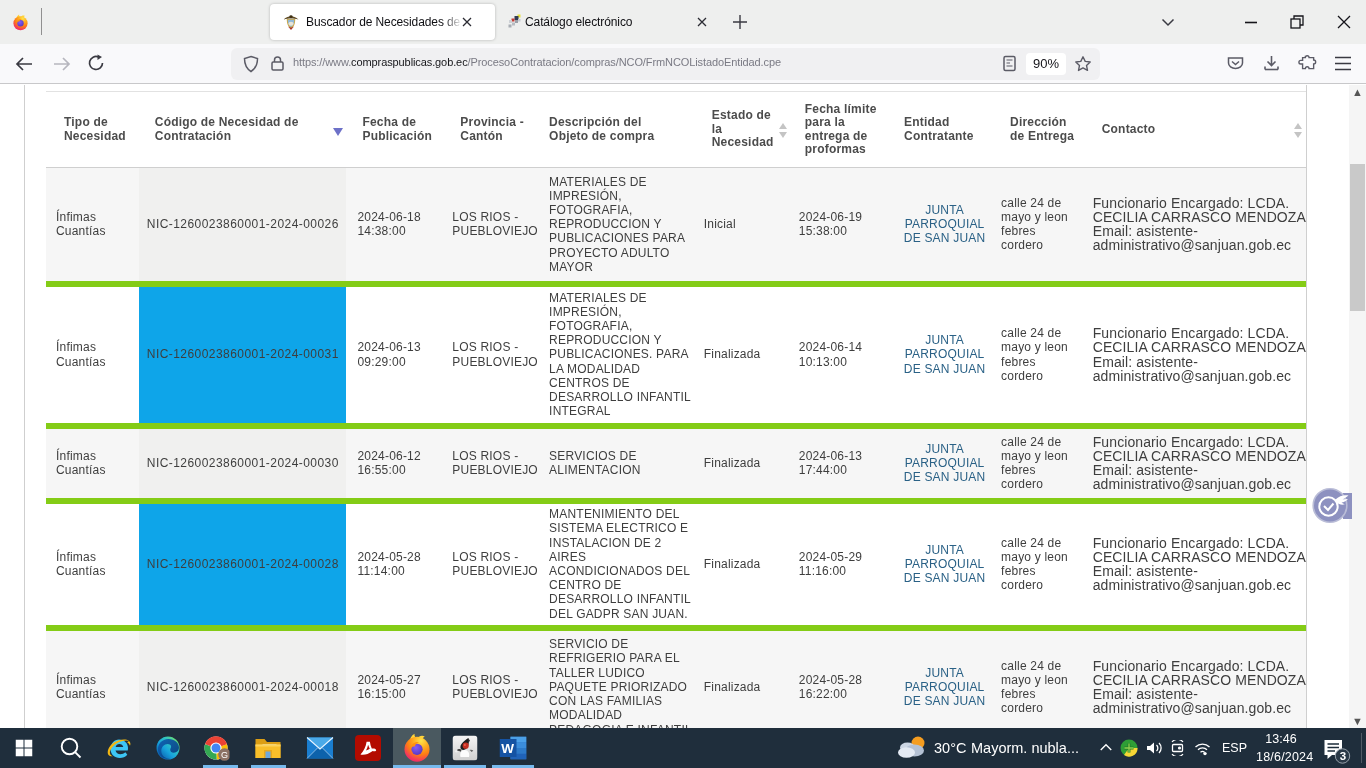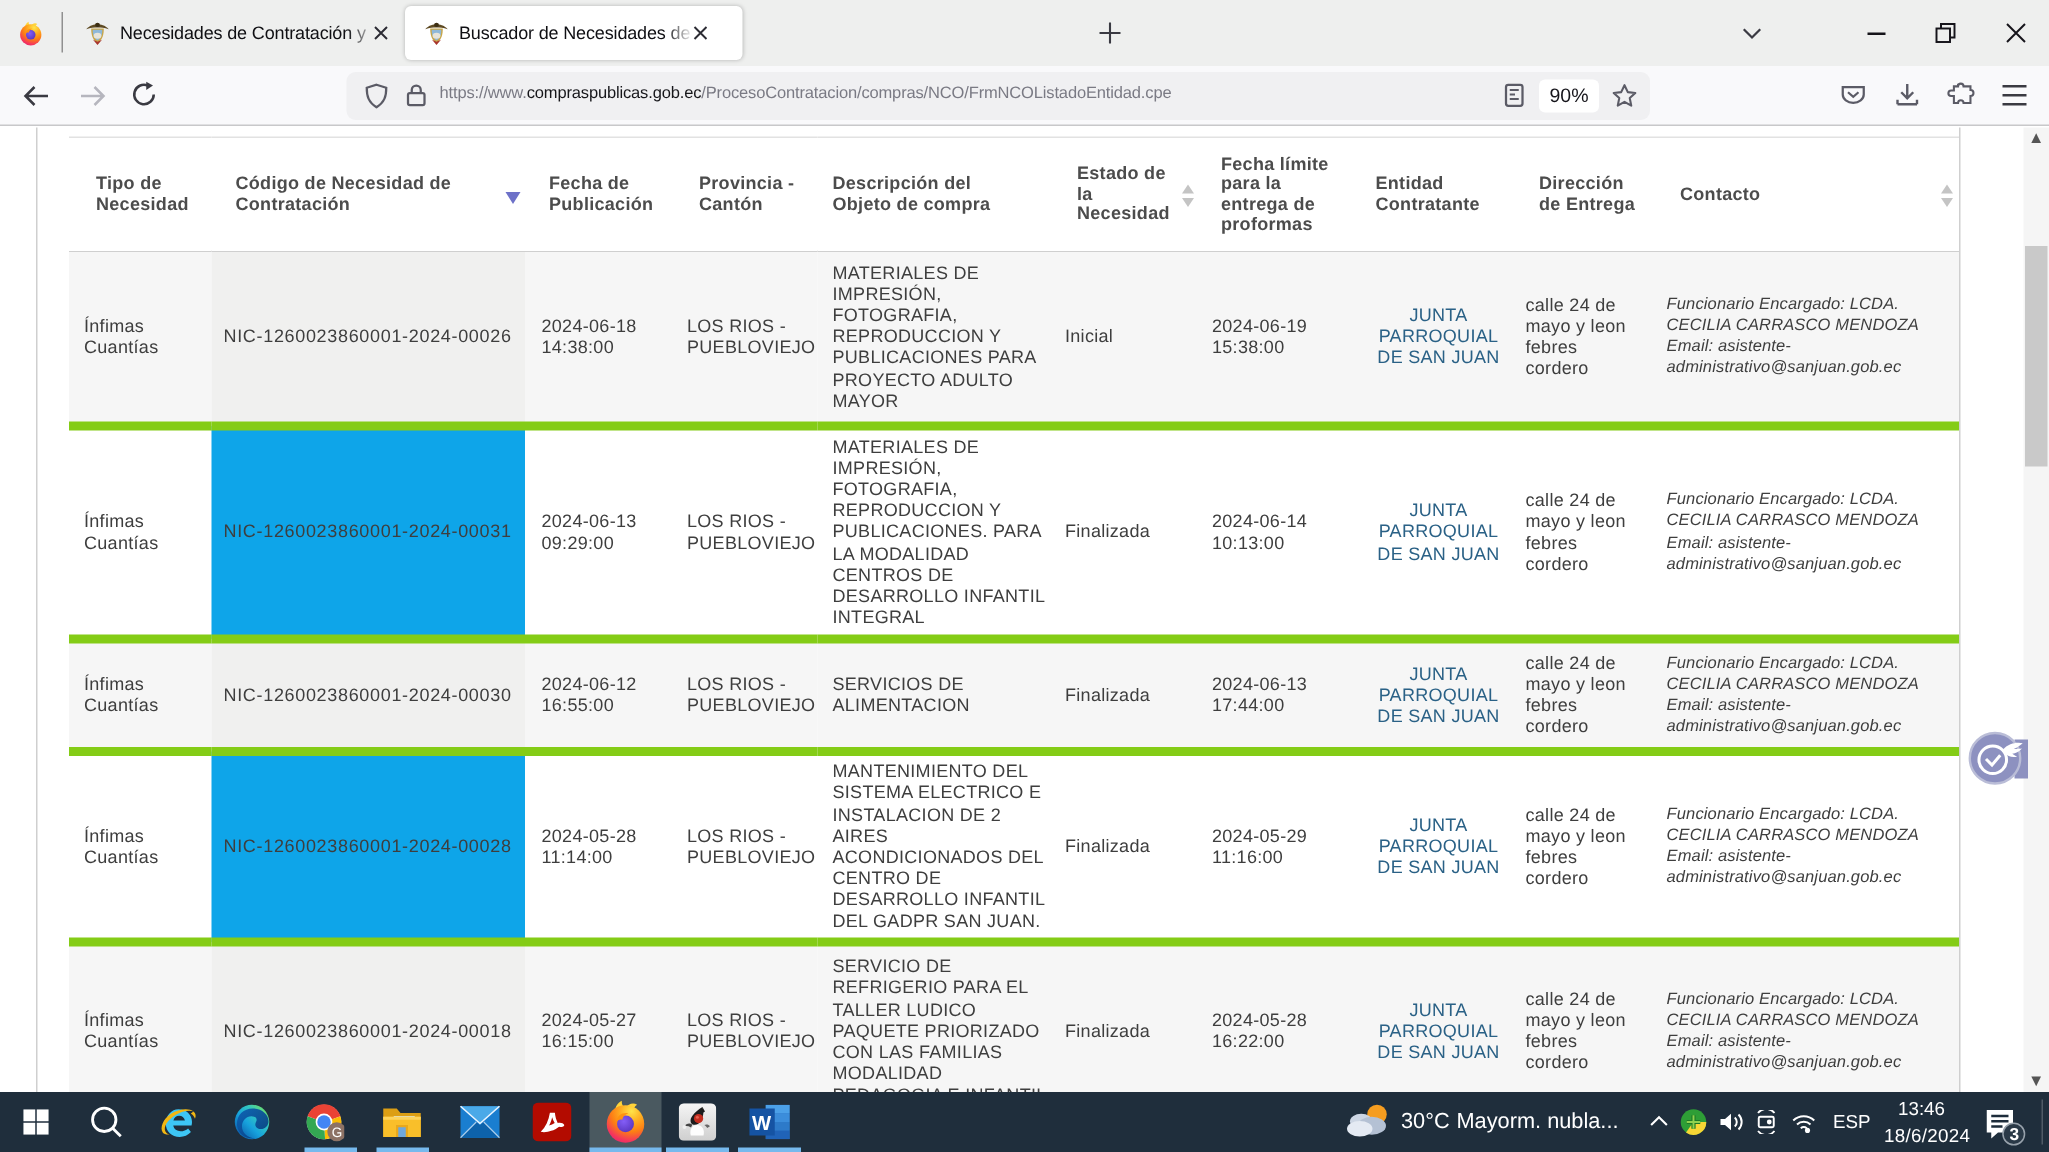--- a/index.html
+++ b/index.html
@@ -44,21 +44,21 @@
 #tbl tr.even td.sort1 { background:#0ea5e9; }
 .c1 { width:95px; padding-left:10px; }
 .c2 { width:209px; padding-left:8px; } td.c2 { letter-spacing:0.45px; }
 .c3 { width:100px; padding-left:11px; }
 .c4 { width:95px; padding-left:8px; }
 .c5 { width:155px; padding-left:10px; }
 .c6 { width:100px; padding-left:10px; }
 .c7 { width:100px; padding-left:8px; }
 .c8 { width:110px; padding-left:8px;text-align:center; }
 .c9 { width:90px; padding-left:7px; }
-.c10 { width:206px; padding-left:11px; } td.c10 { font-size:11px; letter-spacing:0.1px;font-style:italic; }
+.c10 { width:206px; padding-left:11px; } td.c10 { font-size:14px; letter-spacing:0.1px; }
 th.c1 { padding-left:18px; }
 th.c2,th.c3,th.c4,th.c9 { padding-left:16px; }
 th.c6 { padding-left:18px; }
 th.c8 { padding-left:17px; }
 th.c5 { padding-left:10px; }
 th.c7 { padding-left:14px; }
 th.c10 { padding-left:20px; }
 th .h { line-height:13.5px; }
 a.ent { color:#2a6186; text-decoration:none; }
 .sdown { position:absolute; right:3px; top:36px; width:0; height:0; border-left:5.5px solid transparent; border-right:5.5px solid transparent; border-top:8px solid #6d71c8; }
@@ -101,50 +101,52 @@
             <stop offset="100%" stop-color="#5330b8"></stop>
         </radialGradient>
       </defs>
       <path d="M6 8.5 C6 4.5 7.5 2 10 0.6 C9.9 2.6 10.6 3.8 12 4.5 C13.5 2.2 16.2 1.5 18.2 2.8 C16.8 3.5 16.2 4.8 16.5 6.5 L18.5 9 L7 10.5 Z" fill="#ffd43a"></path>
       <circle cx="12" cy="13" r="10" fill="url(#ffg1)"></circle>
       <circle cx="12" cy="13" r="4.5" fill="url(#ffg2)"></circle>
       <path d="M7 12 C7.5 8.5 10.5 6.7 13.5 7.3 C11.5 8.1 10.5 9.3 10.3 10.8 C9 10.5 7.8 11 7 12 Z" fill="#ff9210"></path>
     </svg>
     <div id="tabsep"></div>
 
-    <div class="tab" id="tab1">
-      <svg class="fav" viewBox="0 0 16 16">
-        <path d="M0.5 5.5 C3 2.8 6 2.2 8 2.2 C10 2.2 13 2.8 15.5 5.5 C12.5 4.6 10.5 4.4 8 4.4 C5.5 4.4 3.5 4.6 0.5 5.5 Z" fill="#5e4a22"></path>
-        <ellipse cx="8" cy="2.6" rx="1.6" ry="1.4" fill="#3c2e12"></ellipse>
-        <path d="M3.8 5 H12.2 C12.2 9 11.5 12.5 8 14.6 C4.5 12.5 3.8 9 3.8 5 Z" fill="#c9a648"></path>
-        <path d="M4.8 5.8 H11.2 C11.2 8.8 10.7 11.2 8 13 C5.3 11.2 4.8 8.8 4.8 5.8 Z" fill="#8fb8d8"></path>
-        <ellipse cx="8" cy="9.8" rx="2.6" ry="2" fill="#e8e4d8"></ellipse>
-        <path d="M5 12.5 L8 16 L11 12.5 L8 13.8 Z" fill="#a8352c"></path>
-      </svg>
-      <div class="ttl fade" style="width:172px;">Necesidades de Contratación y</div>
-      <svg class="tx" style="left:203px;" viewBox="0 0 14 14">
-          <path d="M3 3 L11 11 M11 3 L3 11" stroke="#2b2b33" stroke-width="1.3"></path>
-        </svg>
-    </div>
 
     <div class="tab" id="tab2">
       <svg class="fav" viewBox="0 0 16 16">
         <path d="M0.5 5.5 C3 2.8 6 2.2 8 2.2 C10 2.2 13 2.8 15.5 5.5 C12.5 4.6 10.5 4.4 8 4.4 C5.5 4.4 3.5 4.6 0.5 5.5 Z" fill="#5e4a22"></path>
         <ellipse cx="8" cy="2.6" rx="1.6" ry="1.4" fill="#3c2e12"></ellipse>
         <path d="M3.8 5 H12.2 C12.2 9 11.5 12.5 8 14.6 C4.5 12.5 3.8 9 3.8 5 Z" fill="#c9a648"></path>
         <path d="M4.8 5.8 H11.2 C11.2 8.8 10.7 11.2 8 13 C5.3 11.2 4.8 8.8 4.8 5.8 Z" fill="#8fb8d8"></path>
         <ellipse cx="8" cy="9.8" rx="2.6" ry="2" fill="#e8e4d8"></ellipse>
         <path d="M5 12.5 L8 16 L11 12.5 L8 13.8 Z" fill="#a8352c"></path>
       </svg>
       <div class="ttl fade" style="width:156px;">Buscador de Necesidades de Co</div>
       <svg class="tx" style="left:190px;" viewBox="0 0 14 14">
           <path d="M3 3 L11 11 M11 3 L3 11" stroke="#2b2b33" stroke-width="1.3"></path>
         </svg>
     </div>
 
+    <div class="tab" id="tab3">
+      <svg class="fav" viewBox="0 0 16 16">
+        <rect x="9.5" y="0.5" width="3" height="3" fill="#e8e23a"></rect>
+        <rect x="6.5" y="2" width="4" height="4" fill="#333d55"></rect>
+        <rect x="3.5" y="4.5" width="3" height="3" fill="#c23c34"></rect>
+        <rect x="7" y="6" width="3" height="3" fill="#9aa0a8"></rect>
+        <rect x="1" y="6" width="3" height="3" fill="#cdd1d6"></rect>
+        <rect x="4" y="8.5" width="3" height="3" fill="#b8bcc2"></rect>
+        <rect x="0.5" y="10.5" width="3" height="3" fill="#a8adb4"></rect>
+        <rect x="10" y="5" width="2.5" height="2.5" fill="#c8ccd2"></rect>
+      </svg>
+      <div class="ttl" style="left:30px;width:130px;">Catálogo electrónico</div>
+      <svg class="tx" style="left:200px;" viewBox="0 0 14 14">
+          <path d="M3 3 L11 11 M11 3 L3 11" stroke="#2b2b33" stroke-width="1.3"></path>
+        </svg>
+    </div>
 
     <svg id="newtab" viewBox="0 0 18 18">
         <path d="M9 2 V16 M2 9 H16" stroke="#3a3a42" stroke-width="1.4"></path>
       </svg>
     <svg id="alltabs" viewBox="0 0 16 16">
         <path d="M2.5 5.5 L8 11 L13.5 5.5" fill="none" stroke="#3a3a42" stroke-width="1.5"></path>
       </svg>
     <svg class="wctl" style="left:1243px;" viewBox="0 0 16 16">
         <path d="M2 8.5 H14" stroke="#15141a" stroke-width="1.6"></path>
       </svg>

